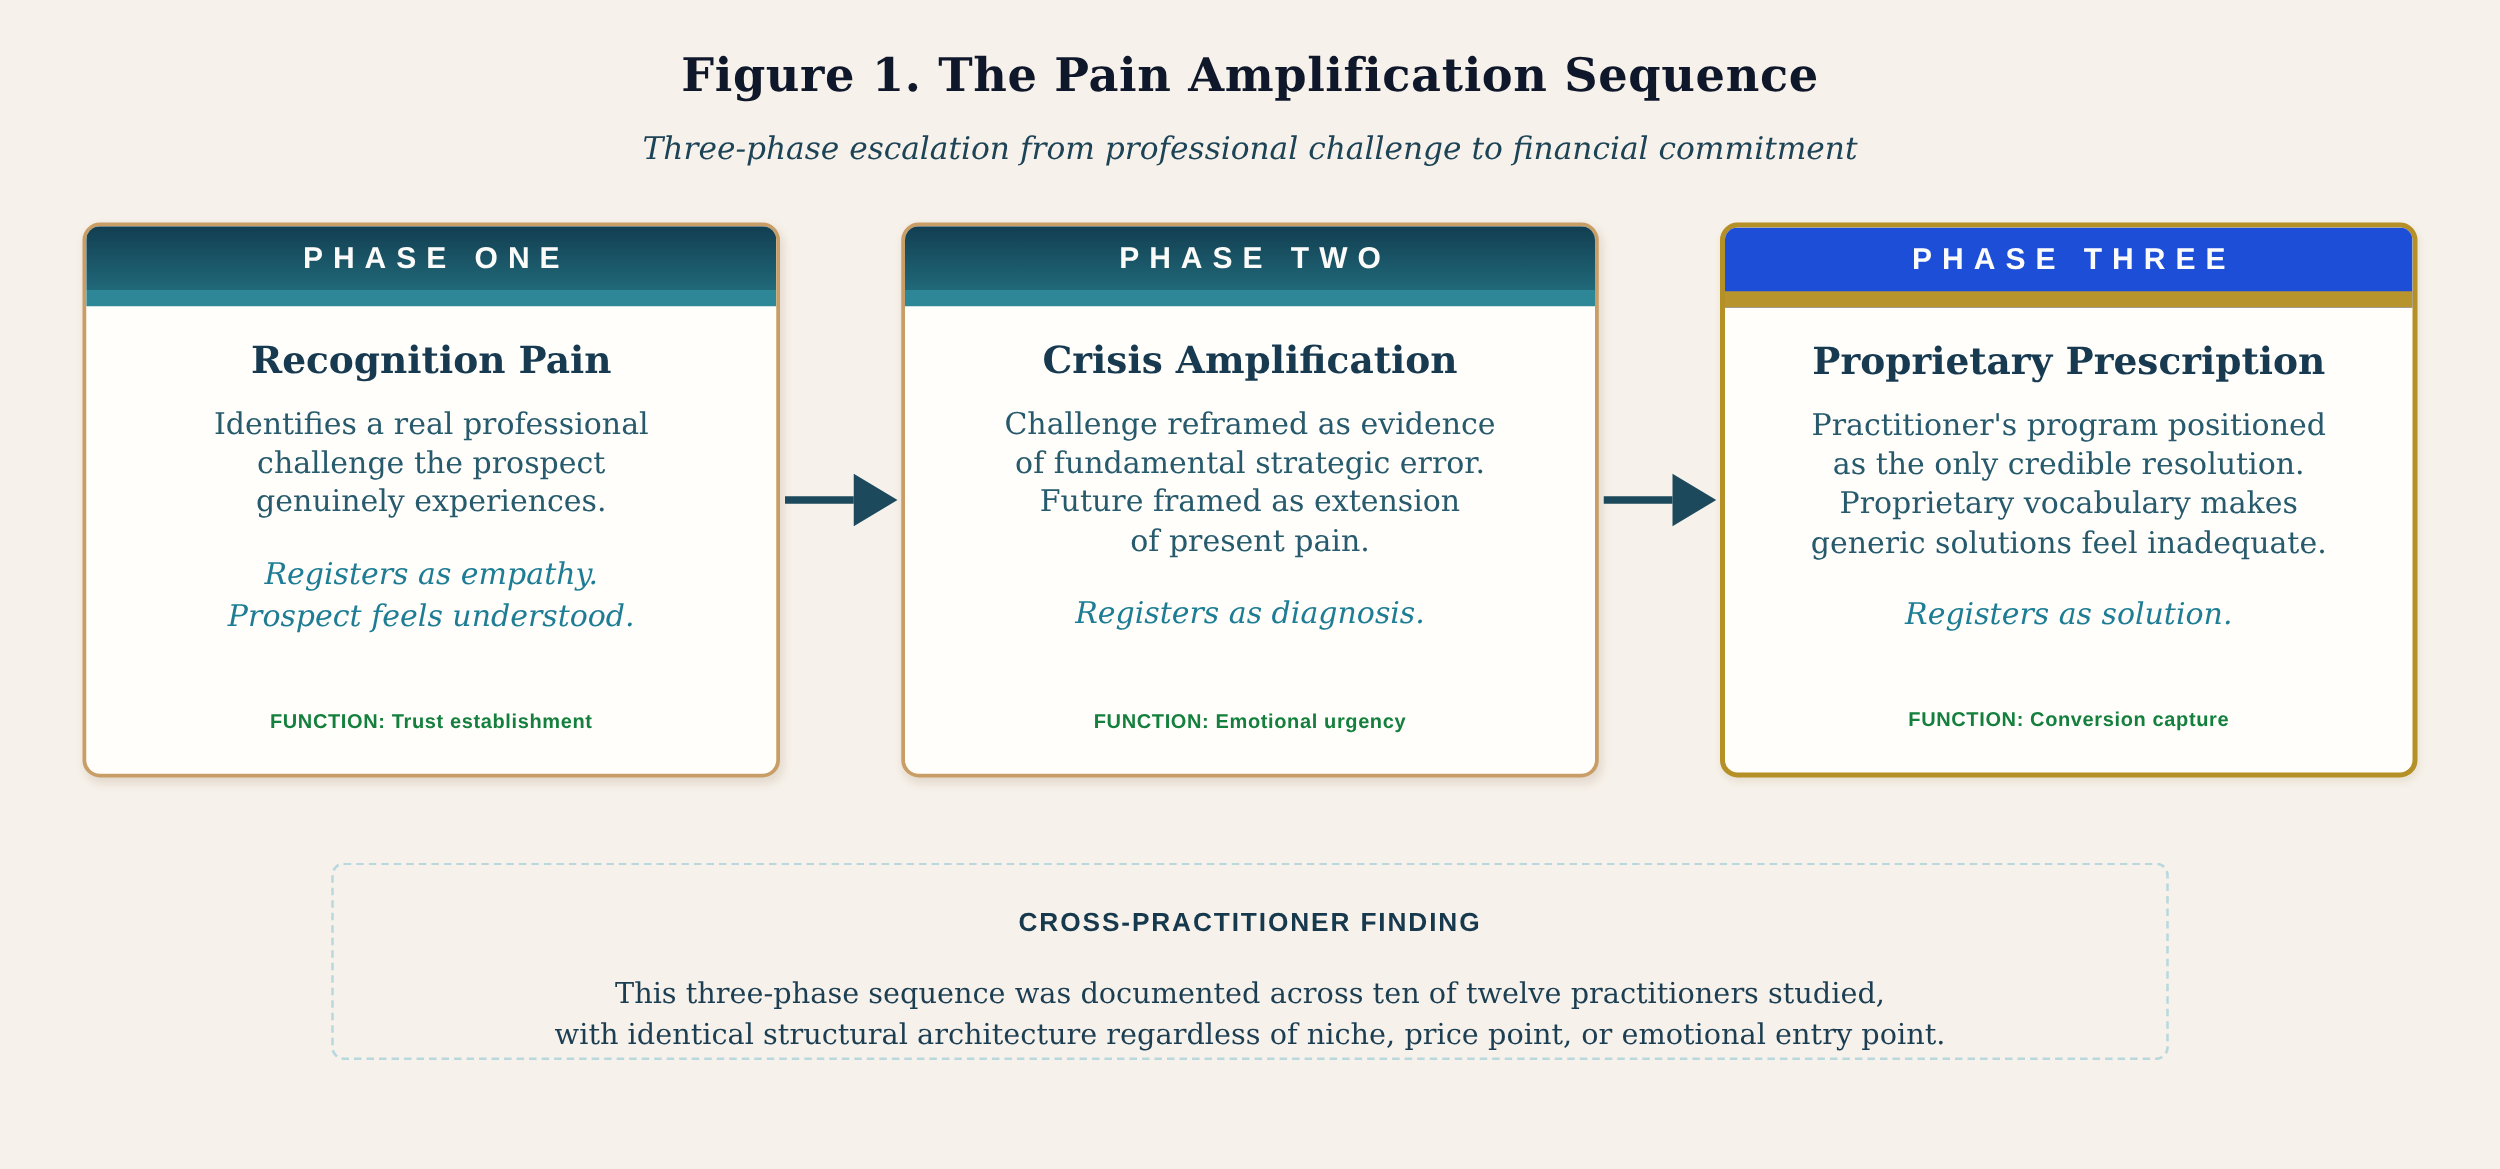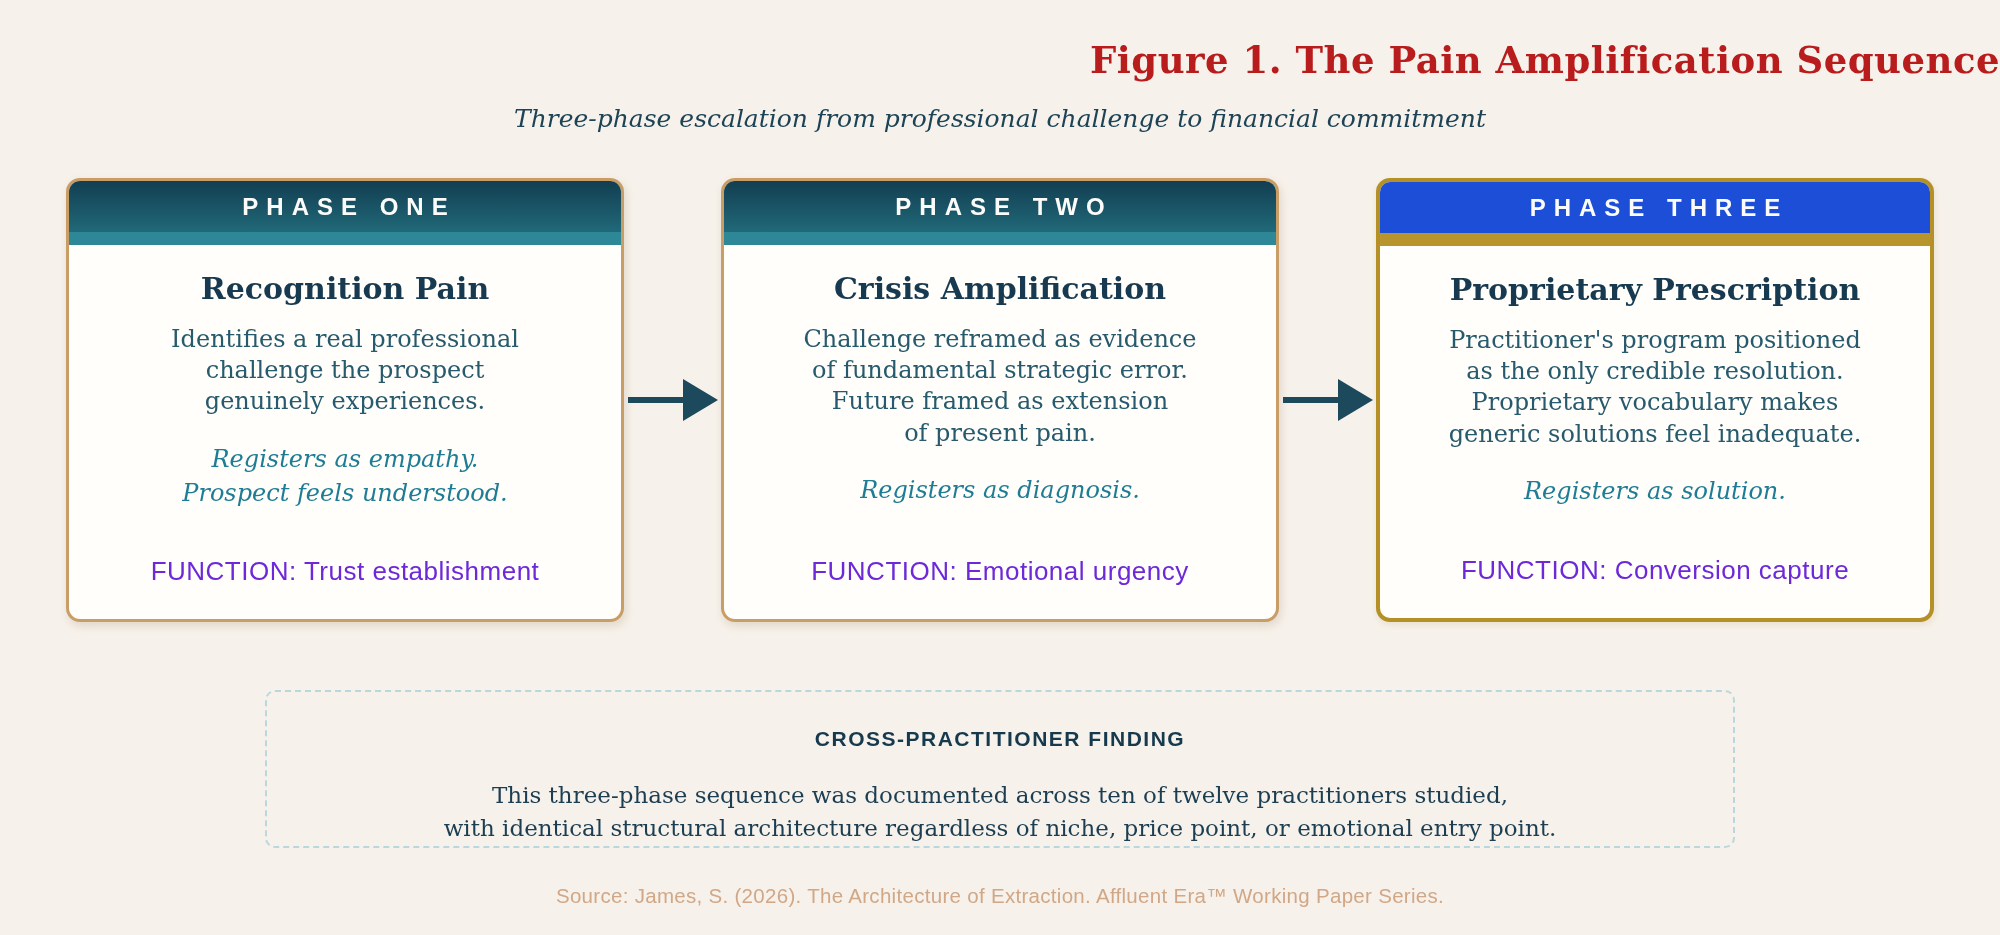--- a/index.html
+++ b/index.html
@@ -11,23 +11,22 @@
     background: #f6f1ea;
     font-family: "DejaVu Serif", "Liberation Serif", serif;
     overflow: hidden;
   }
 
   
   .title-block { text-align: center; padding-top: 38px; }
   .fig-title {
     font-size: 37px;
     font-weight: bold;
-    color: #b91c1c;
+    color: #0f172a;
     letter-spacing: 0.5px;
-    text-align: right;
   }
   .fig-subtitle {
     margin-top: 22px;
     font-size: 25px;
     font-style: italic;
     color: #1d4356;
   }
 
   
   .cards-row {
@@ -99,24 +98,24 @@
     margin-top: 24px;
     font-size: 24px;
     font-style: italic;
     line-height: 1.45;
     color: #1e7d94;
     white-space: pre-line;
   }
   .card-function {
     margin-top: auto;
     font-family: "Liberation Sans", sans-serif;
-    font-size: 26px;
-    font-weight: normal;
+    font-size: 16px;
+    font-weight: bold;
     letter-spacing: 0.5px;
-    color: #6d28d9;
+    color: #15803d;
   }
 
   
   .arrow {
     display: flex;
     align-items: center;
     margin: 0 3px;
   }
   .arrow-line { width: 55px; height: 6px; background: #1c4a5c; }
   .arrow-head {
@@ -234,15 +233,14 @@
     </div>
 
   </div>
 
   <div class="finding-box">
     <div class="finding-heading">CROSS-PRACTITIONER FINDING</div>
     <div class="finding-body">This three-phase sequence was documented across ten of twelve practitioners studied,
 with identical structural architecture regardless of niche, price point, or emotional entry point.</div>
   </div>
 
-  <div class="source-line">Source: James, S. (2026). The Architecture of Extraction. Affluent Era™ Working Paper Series.</div>
 
 </div>
 
 </body></html>

